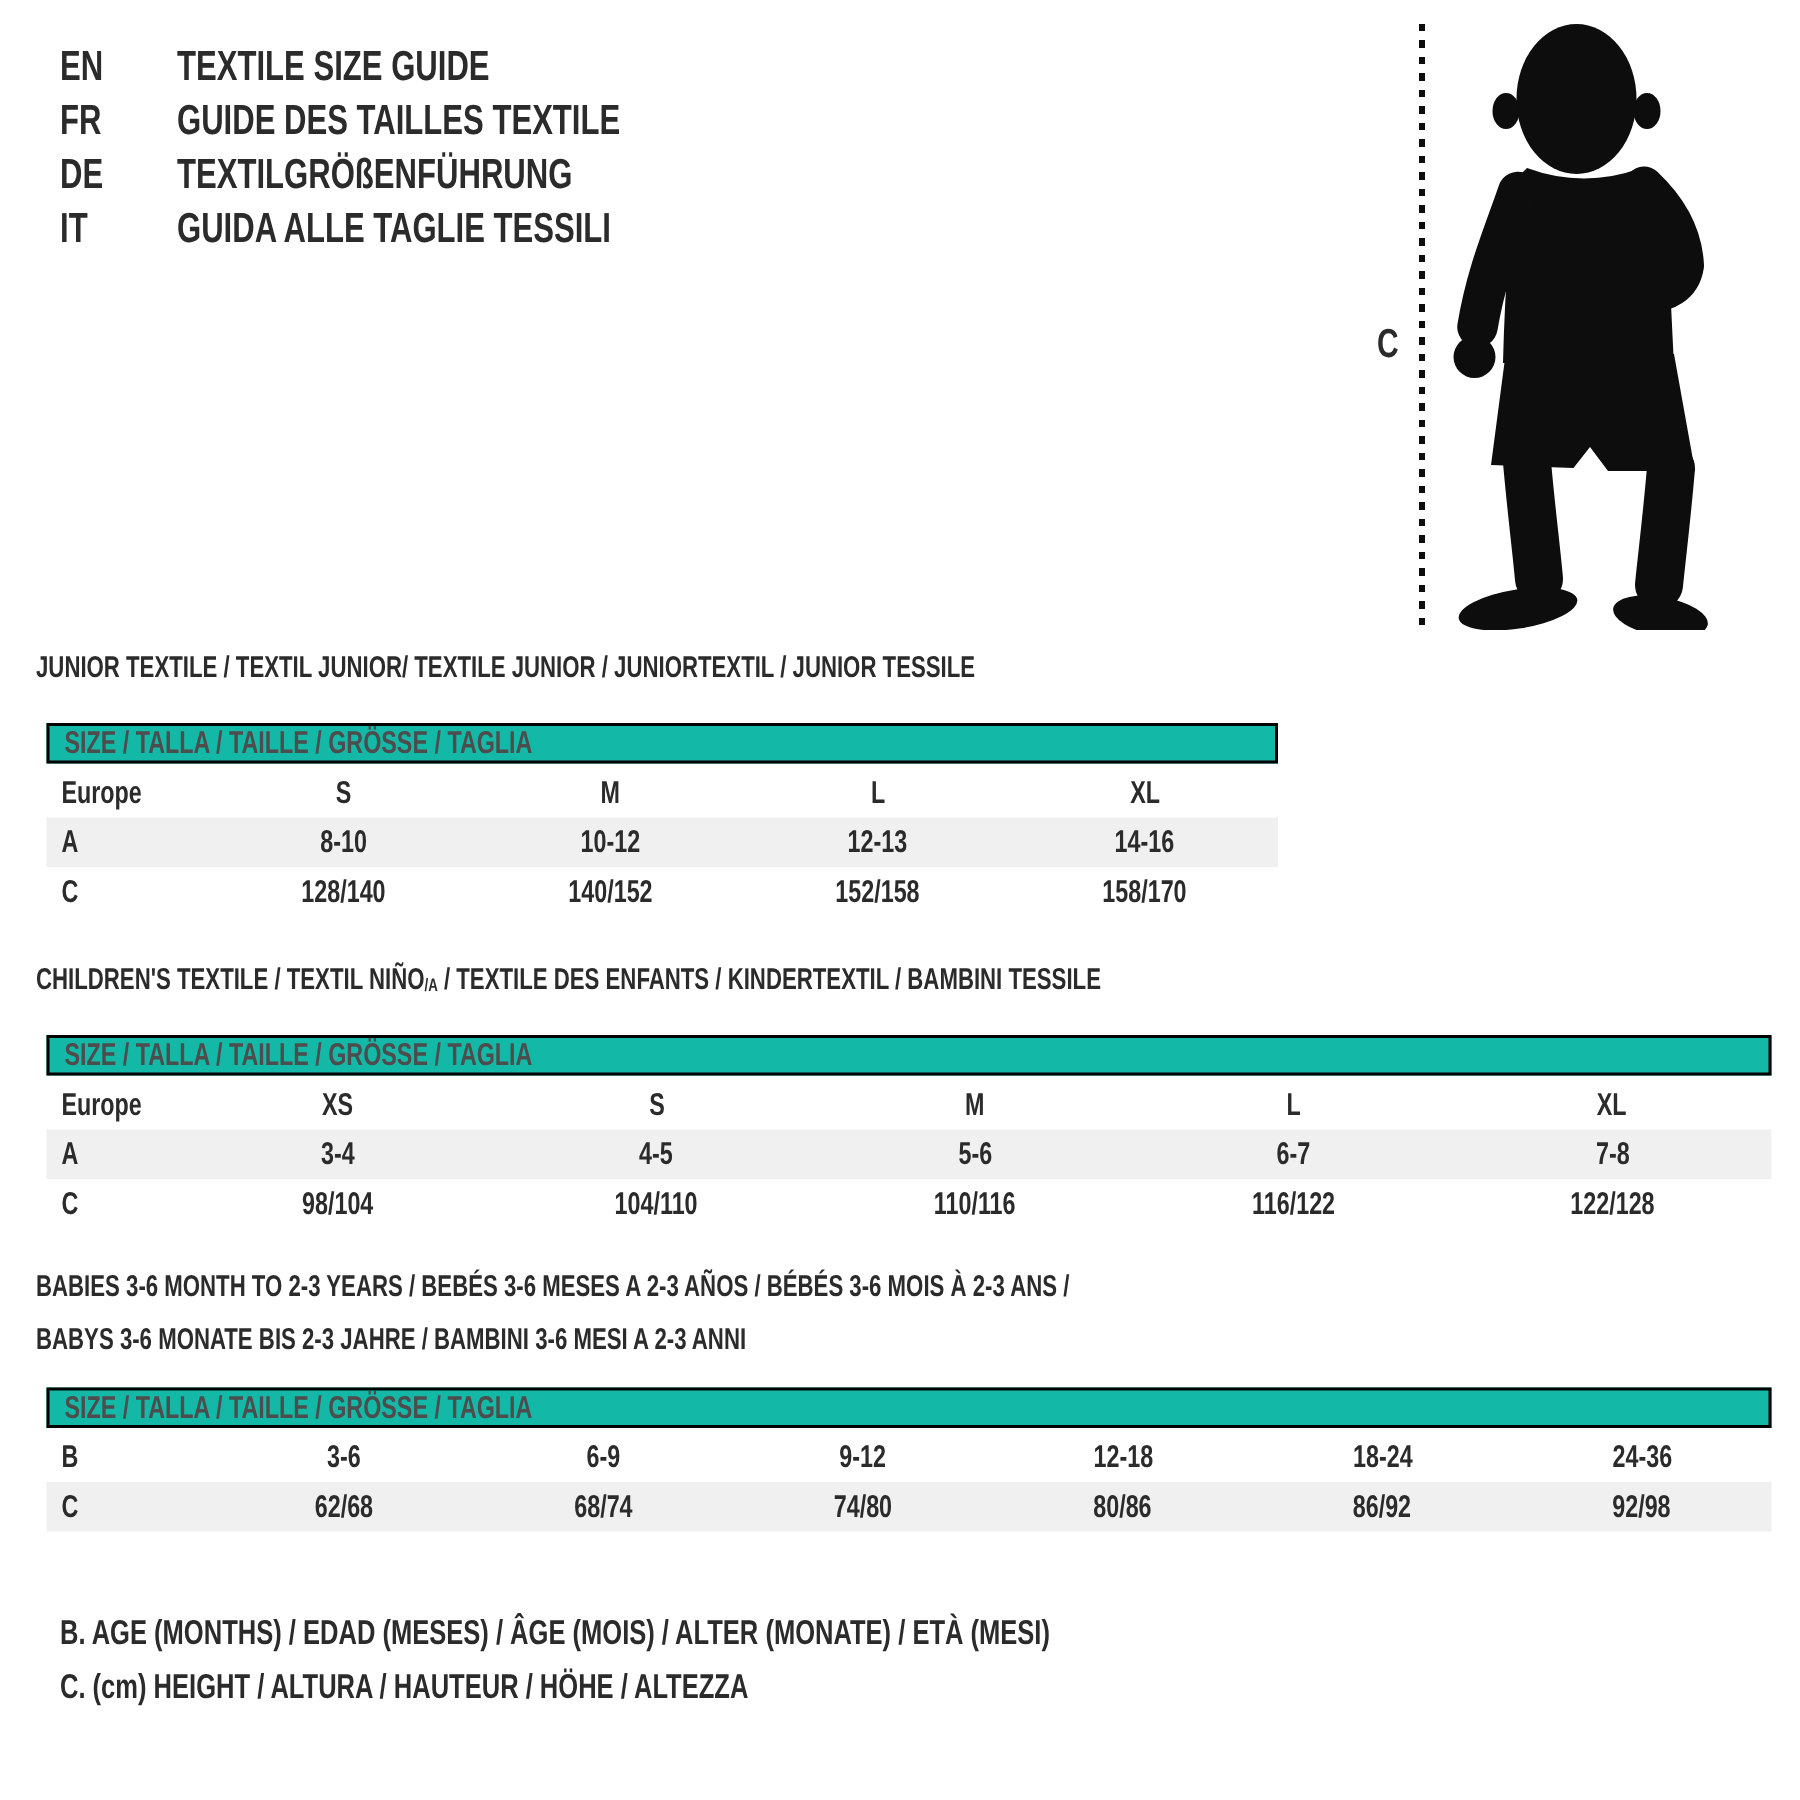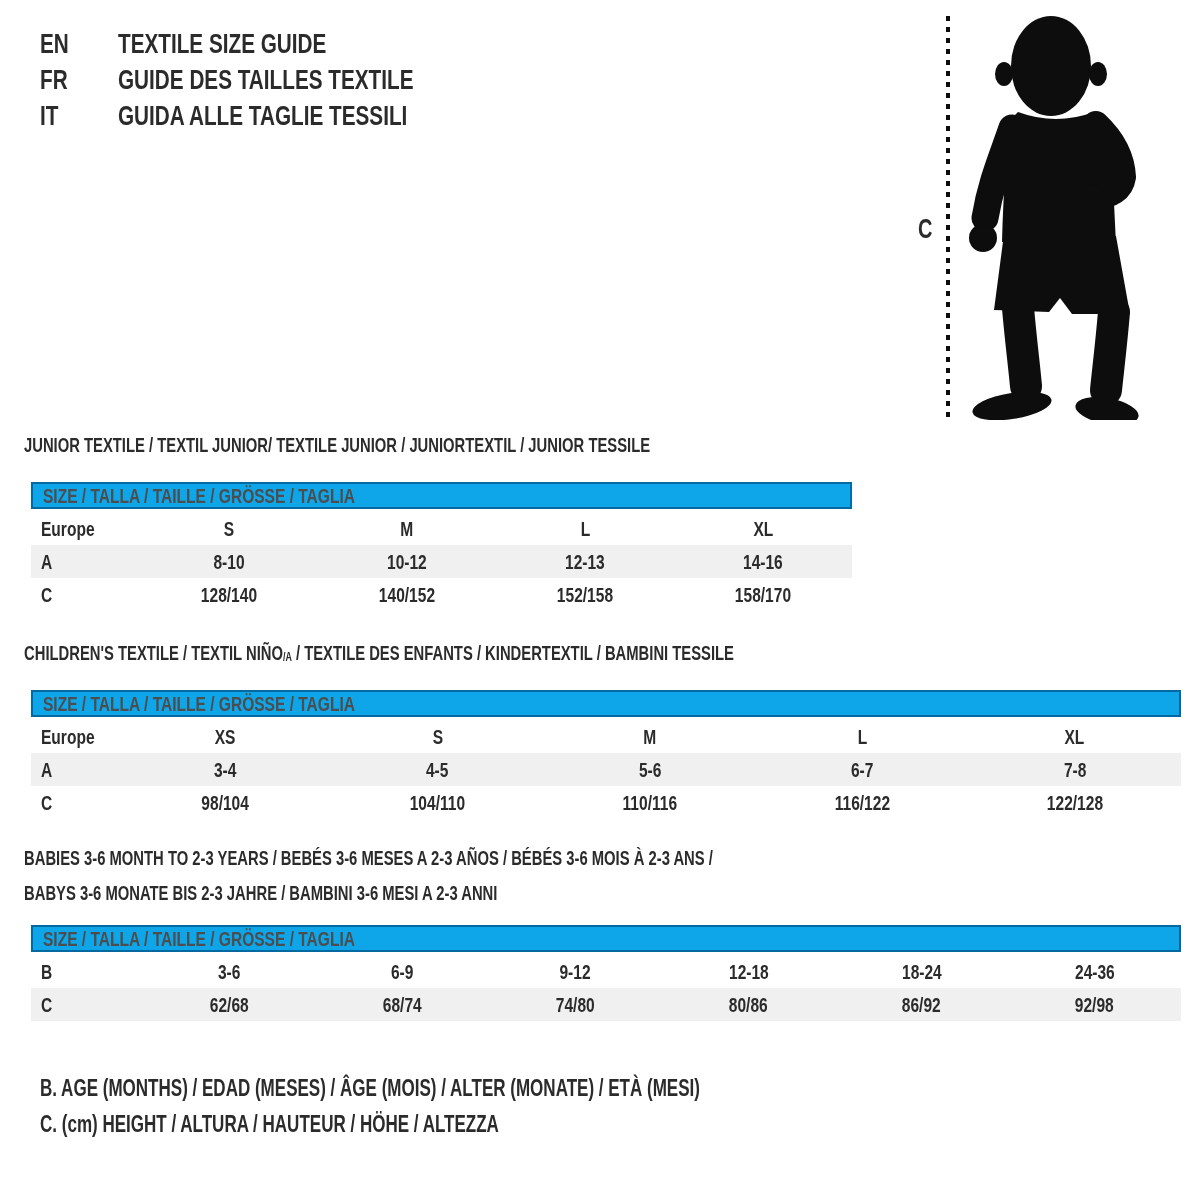--- a/index.html
+++ b/index.html
@@ -28,22 +28,22 @@
 
   
   .section-title{position:absolute;left:24px;font-size:20px;line-height:26px;white-space:nowrap;}
   .sub{font-size:.60em;vertical-align:-0.12em;}
 
   
   .size-table{position:absolute;left:31px;}
   .t-junior{width:821px;}
   .t-wide{width:1150px;}
   .thead{
-    height:23px;line-height:23px;border:2px solid #0369a1;margin-bottom:3px;
-    background:#0ea5e9;color:#4d4d4d;padding-left:10px;font-size:21px;
+    height:23px;line-height:23px;border:2px solid #000000;margin-bottom:3px;
+    background:#14b8a6;color:#4d4d4d;padding-left:10px;font-size:21px;
   }
   .trow{display:flex;align-items:center;height:33px;font-size:21px;}
   .trow.shade{background:#f0f0f0;}
   .tlabel{padding-left:10px;box-sizing:border-box;}
   .t-junior .tlabel{width:109px;}
   .t-children .tlabel{width:88px;}
   .t-babies .tlabel{width:112px;}
   .tcell{flex:1;display:flex;justify-content:center;align-items:center;}
 
   
@@ -56,20 +56,24 @@
 <div class="lang-list">
   <div class="lang-row">
     <span class="lang-code"><span class="cn">EN</span></span>
     <span class="cn">TEXTILE SIZE GUIDE</span>
   </div>
   <div class="lang-row">
     <span class="lang-code"><span class="cn">FR</span></span>
     <span class="cn">GUIDE DES TAILLES TEXTILE</span>
   </div>
   <div class="lang-row">
+    <span class="lang-code"><span class="cn">DE</span></span>
+    <span class="cn">TEXTILGRÖßENFÜHRUNG</span>
+  </div>
+  <div class="lang-row">
     <span class="lang-code"><span class="cn">IT</span></span>
     <span class="cn">GUIDA ALLE TAGLIE TESSILI</span>
   </div>
 </div>
 
 <span class="figure-label"><span class="cn">C</span></span>
 <div class="dash-line"></div>
 <svg class="toddler-svg" width="182" height="408" viewBox="0 0 182 408" fill="#0d0d0d">
 
   <ellipse cx="91" cy="54" rx="40" ry="50"></ellipse>

